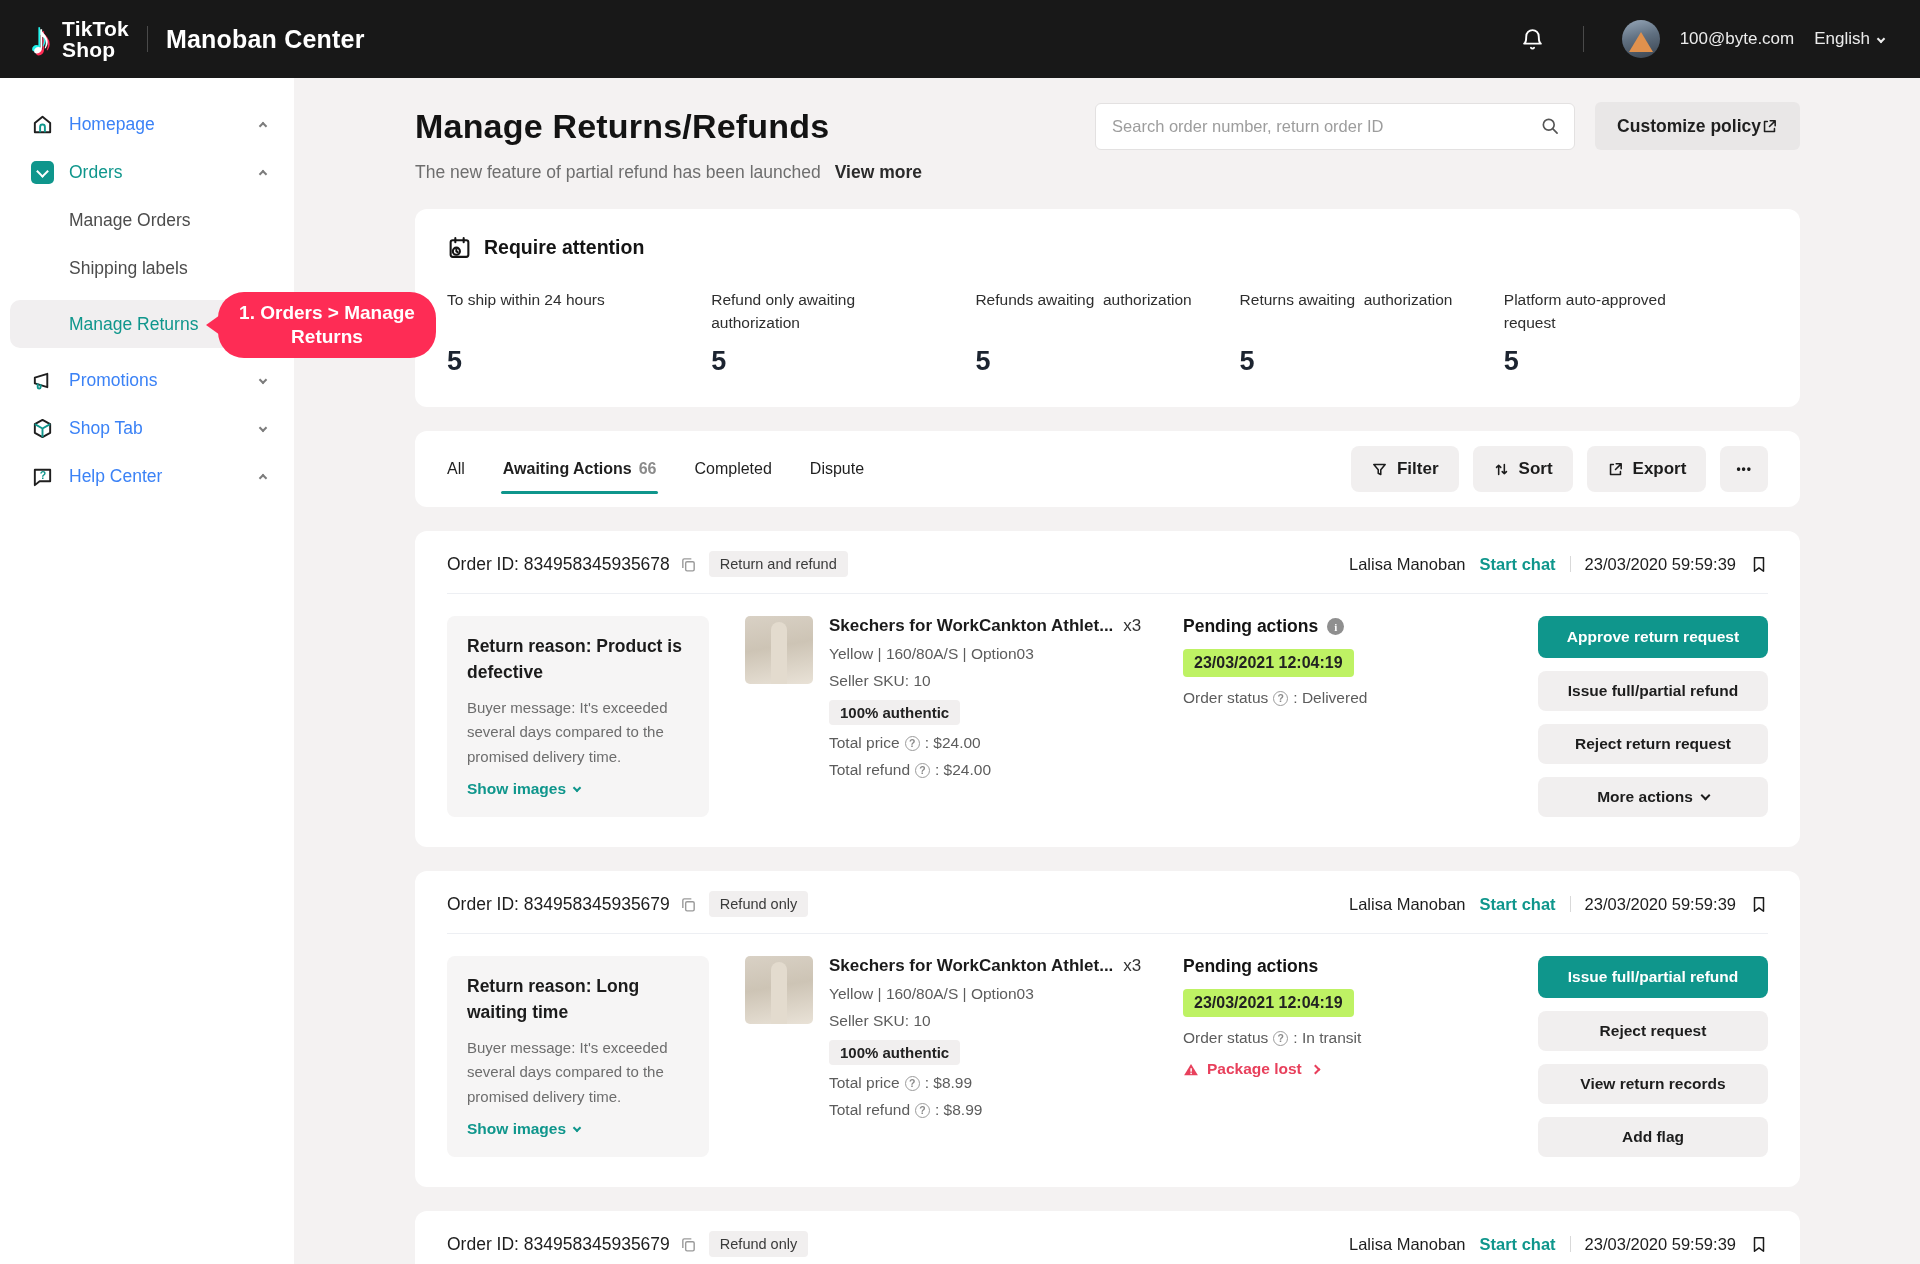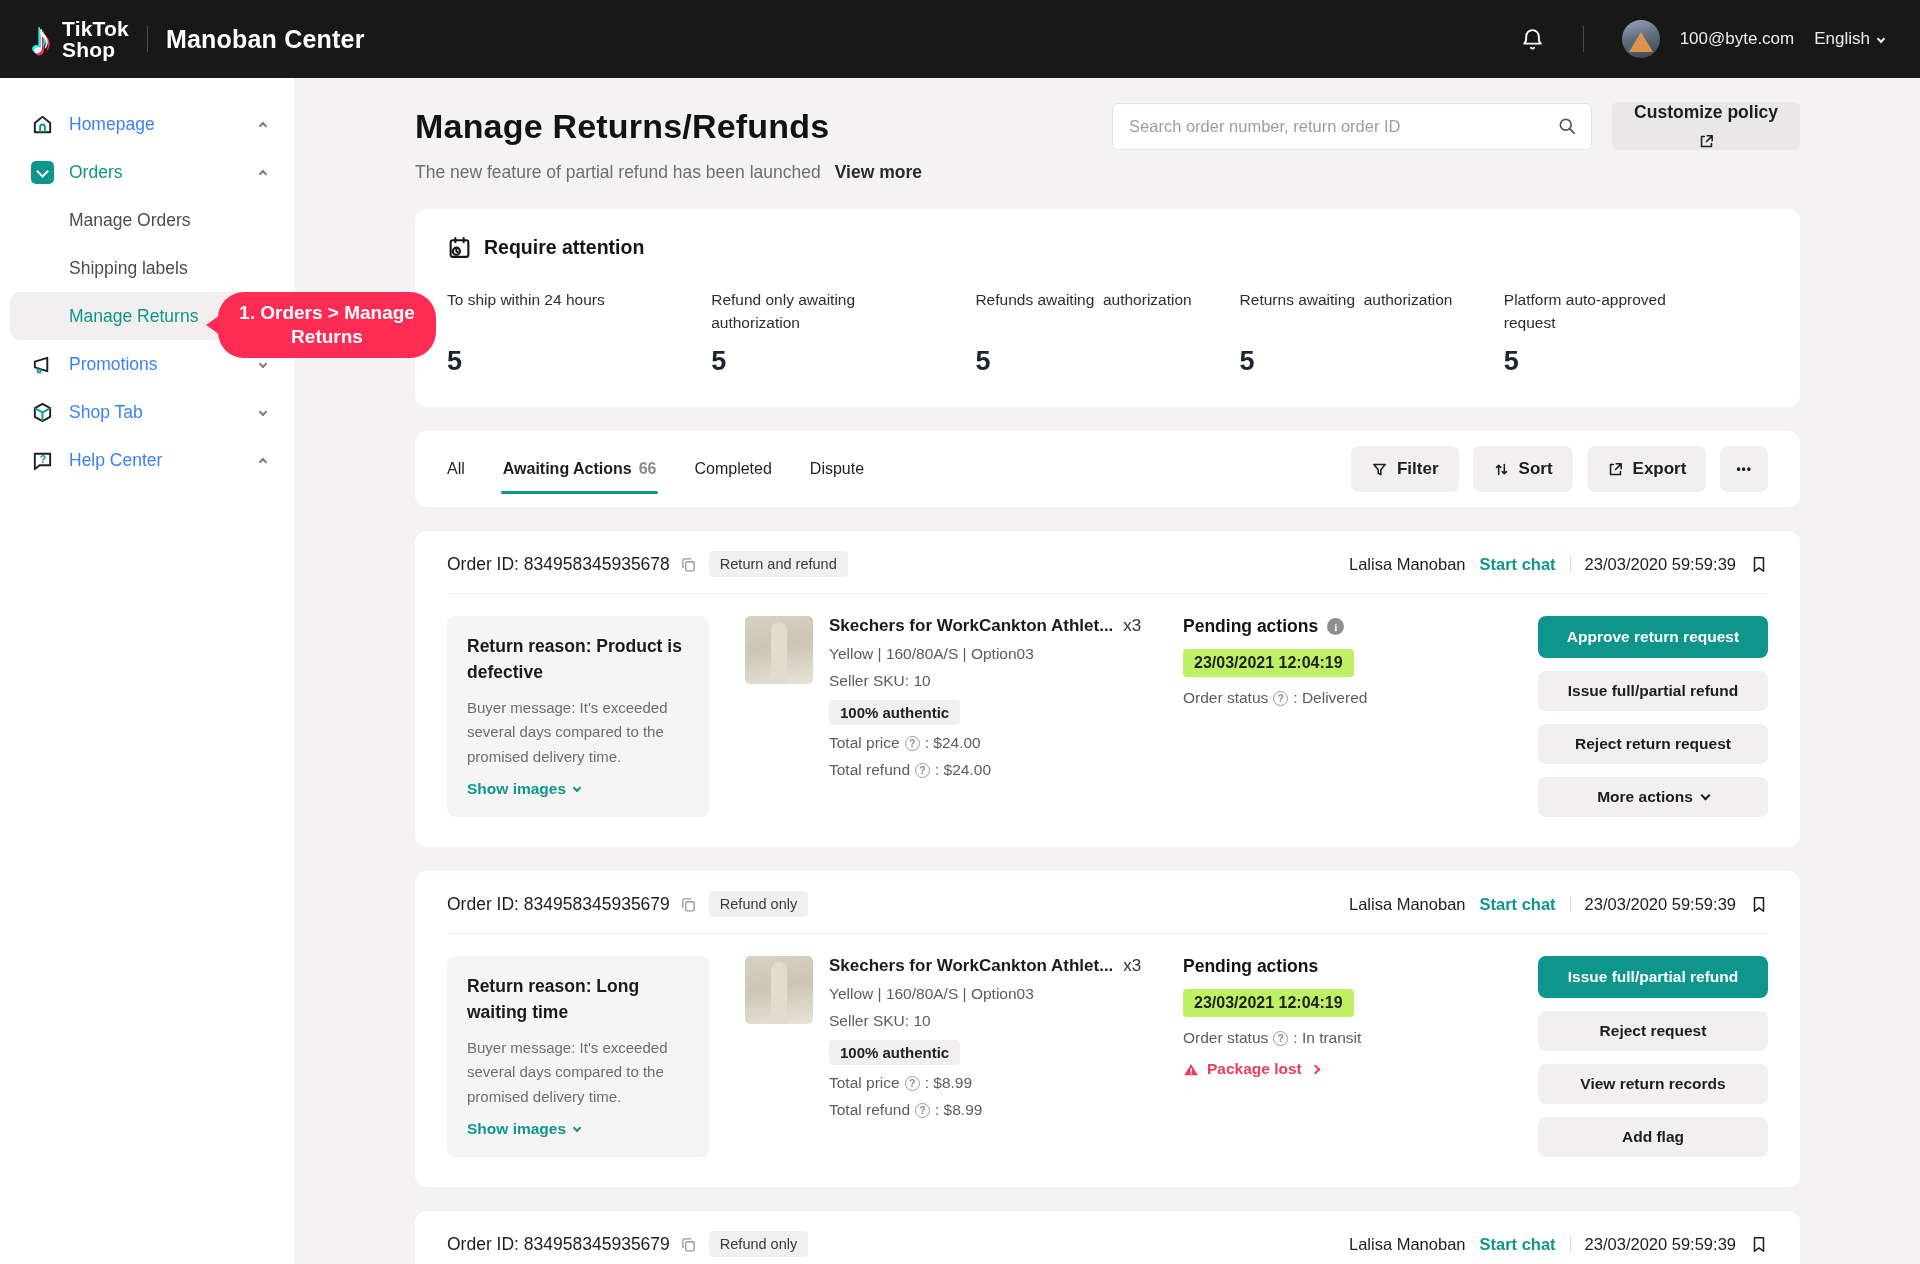--- a/index.html
+++ b/index.html
@@ -27,40 +27,40 @@
   .chev.small { width:6px; height:6px; }
 
   
   .layout { display:flex; height:1186px; }
   .sidebar { width:294px; background:#fff; padding-top:22px; flex-shrink:0; }
   .nav-item { height:48px; display:flex; align-items:center; padding:0 28px 0 30px; font-size:17.5px; color:#3b82f6; cursor:pointer; }
   .nav-item .nav-ico { width:24px; margin-right:15px; display:flex; align-items:center; justify-content:center; }
   .nav-item .nav-chev { margin-left:auto; color:#7c7c7c; }
   .nav-item.sub { padding-left:69px; color:#4c4c4c; }
   .nav-item.teal { color:#0f968c; font-weight:500; }
-  .nav-item.selected { background:#f1eff0; border-radius:10px; margin:0 10px; padding-left:59px;align-items:center; }
+  .nav-item.selected { background:#f1eff0; border-radius:10px; margin:8px 10px; padding-left:59px;align-items:center; }
   .ico-orders { width:23px; height:23px; background:#0f968c; border-radius:5px; position:relative; }
   .ico-orders::after { content:""; position:absolute; left:7px; top:6px; width:7px; height:7px; border-right:2.4px solid #fff; border-bottom:2.4px solid #fff; transform:rotate(45deg); }
 
   
   .callout { position:absolute; left:218px; top:292px; width:218px; background:#fe2c55; color:#fff;
              border-radius:26px; padding:9px 14px; font-size:19px; font-weight:700; text-align:center; line-height:1.25; z-index:6; }
   .callout::before { content:""; position:absolute; left:-12px; top:50%; transform:translateY(-50%); width:0; height:0;
              border-top:10px solid transparent; border-bottom:10px solid transparent; border-right:14px solid #fe2c55; }
 
   
   .main { flex:1; padding:24px 120px 0 121px; overflow:hidden; }
   .title-row { display:flex; align-items:center; }
   h1 { font-size:34px; font-weight:700; letter-spacing:.2px; flex:1; color:#131313; }
   .search-box { width:480px; height:47px; background:#fff; border:1px solid #e3e1e1; border-radius:6px;
                 display:flex; align-items:center; padding:0 14px 0 16px;gap:8px; }
   .search-box input { border:none; outline:none; flex:1; font-size:16.5px; font-family:inherit; color:#333; background:transparent; }
   .search-box input::placeholder { color:#9d9d9d; }
   .btn-policy { margin-left:20px; height:48px; background:#e9e7e7; border-radius:6px; display:flex; align-items:center;
-                gap:10px; padding:0 22px; font-size:17.5px; font-weight:700; color:#1f1f1f; cursor:pointer;flex-direction:column; }
+                padding:0 22px; font-size:17.5px; font-weight:700; color:#1f1f1f; cursor:pointer; }
   .subtitle { margin-top:12px; font-size:17.5px; color:#6e6e6e; display:flex; gap:14px; align-items:center; }
   .view-more { color:#2b2b2b; font-weight:700; cursor:pointer; }
 
   .card { background:#fff; border-radius:12px; }
 
   
   .attention { margin-top:26px; padding:26px 32px 30px; }
   .attn-head { display:flex; align-items:center; gap:12px; font-size:19.5px; font-weight:700; color:#141414; }
   .stats { display:flex; margin-top:28px; }
   .stat { flex:1; padding-right:24px; }

